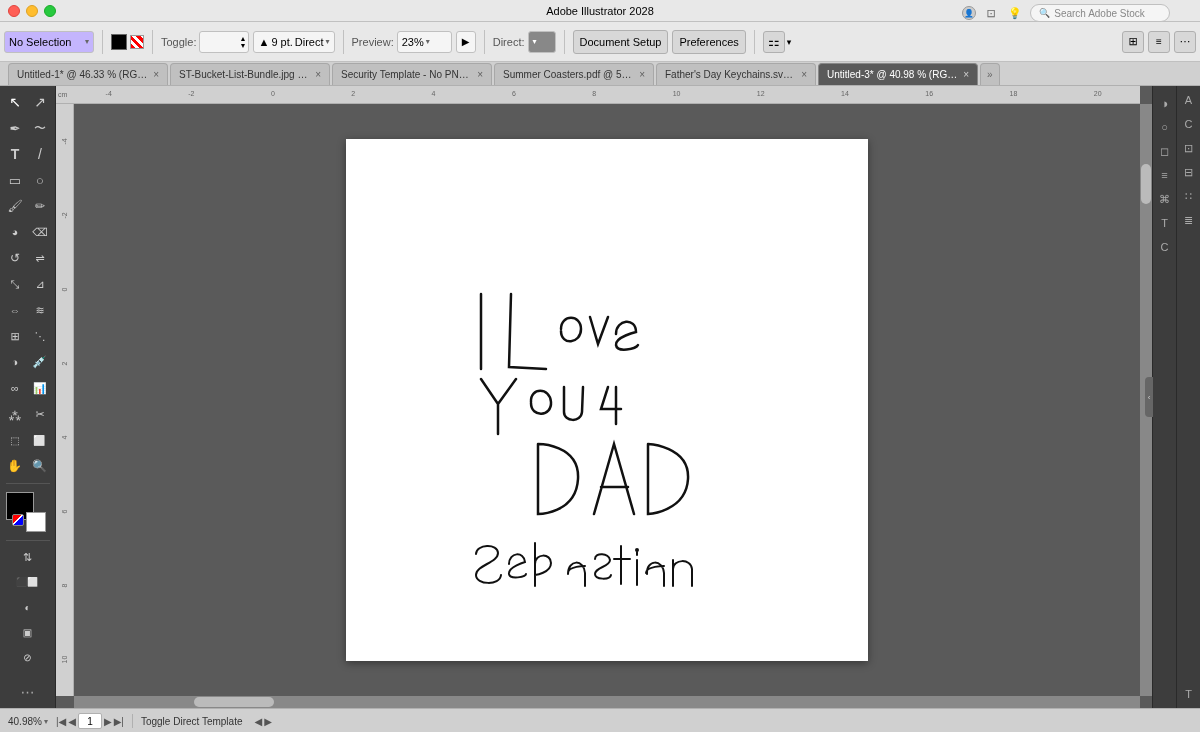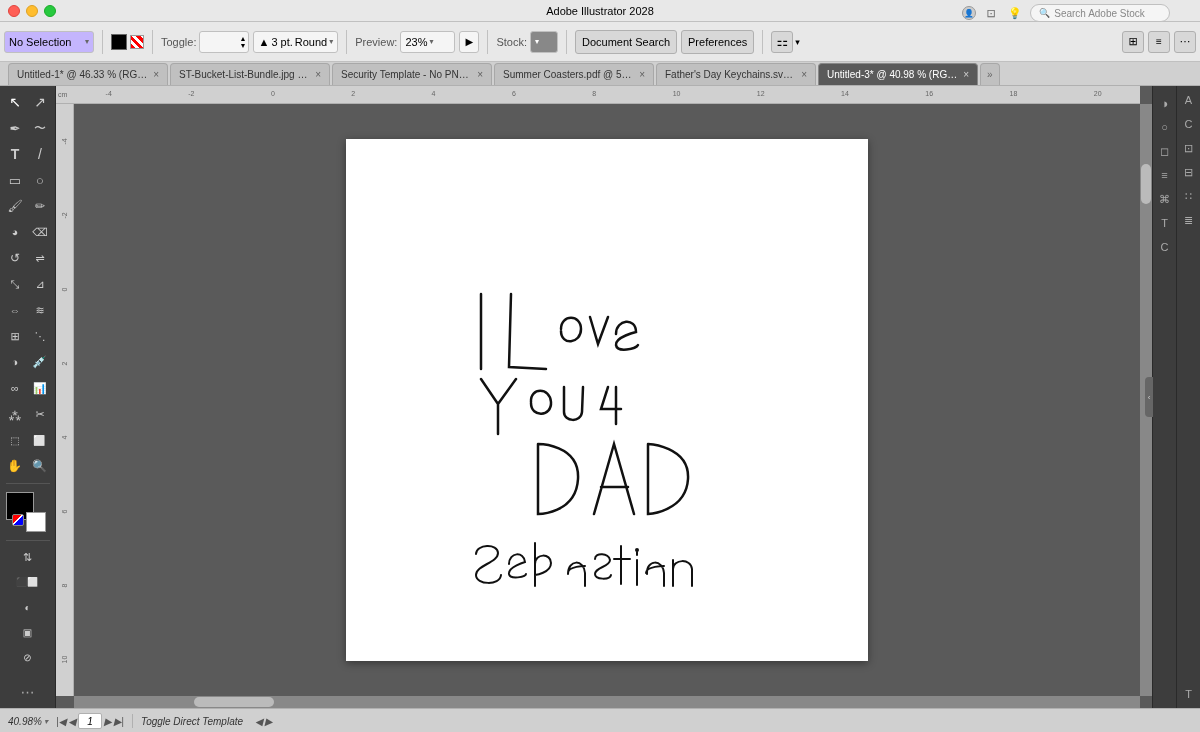--- a/index.html
+++ b/index.html
@@ -113,21 +113,21 @@
     }
     .fr-btn {
       width: 20px; height: 20px; color: #aaa; font-size: 11px;
       display: flex; align-items: center; justify-content: center; cursor: pointer;
     }
 
     
     #status-bar {
       width: 100%; height: 24px; background: #d0d0d0;
       display: flex; align-items: center; padding: 12px 8px;
-      border-top: 1px solid #b0b0b0; gap: 8px; font-style: italic;
+      border-top: 1px solid #b0b0b0; gap: 8px;
     }
     .status-item { font-size: 10px; color: #333; display: flex; align-items: center; gap: 2px; }
     .status-sep { width: 1px; height: 14px; background: #b0b0b0; }
 
     .chevron { font-size: 8px; color: #666; }
 
     
     #profile-area { position: absolute; right: 30px; top: 4px; display: flex; align-items: center; gap: 6px; }
     .profile-circle { width: 14px; height: 14px; border-radius: 50%; background: #ccc; border: 1px solid #999; display: flex; align-items: center; justify-content: center; font-size: 8px; }
 
@@ -183,22 +183,22 @@
       <div style="display:flex;flex-direction:column;position:absolute;right:2px;">
         <span style="font-size:7px;line-height:1;">▲</span>
         <span style="font-size:7px;line-height:1;">▼</span>
       </div>
     </div>
   </div>
 
   <div class="toolbar-section">
     <div style="display:flex;align-items:center;background:#f5f5f5;border:1px solid #c0c0c0;height:22px;border-radius:3px;padding:0 4px;gap:2px;">
       <span>▲</span>
-      <span>3 pt.</span>
-      <span style="font-weight:500;">Round</span>
+      <span>9 pt.</span>
+      <span style="font-weight:500;">Direct</span>
       <span class="chevron">▾</span>
     </div>
   </div>
 
   <div class="toolbar-separator"></div>
 
   <div class="toolbar-section">
     <span class="toolbar-label" style="color:#555;">Preview:</span>
     <div style="display:flex;align-items:center;background:#f5f5f5;border:1px solid #c0c0c0;height:22px;border-radius:3px;padding:0 4px;gap:2px;min-width:55px;">
       <span>23%</span>
@@ -206,29 +206,29 @@
     </div>
   </div>
 
   <div style="width:20px;height:22px;display:flex;align-items:center;justify-content:center;background:#f5f5f5;border:1px solid #c0c0c0;border-radius:3px;cursor:pointer;">
     <span style="font-size:10px;">▶</span>
   </div>
 
   <div class="toolbar-separator"></div>
 
   <div class="toolbar-section">
-    <span class="toolbar-label" style="color:#555;">Stock:</span>
+    <span class="toolbar-label" style="color:#555;">Direct:</span>
     <div style="display:flex;align-items:center;background:#888;border:1px solid #c0c0c0;height:22px;border-radius:3px;padding:0 4px;gap:2px;min-width:28px;">
       <span class="chevron" style="color:#fff;">▾</span>
     </div>
   </div>
 
   <div class="toolbar-separator"></div>
 
-  <div class="toolbar-btn">Document Search</div>
+  <div class="toolbar-btn">Document Setup</div>
   <div class="toolbar-btn">Preferences</div>
 
   <div class="toolbar-separator"></div>
 
   <div style="display:flex;align-items:center;gap:2px;">
     <div style="width:22px;height:22px;background:#d8d8d8;border:1px solid #b0b0b0;border-radius:3px;display:flex;align-items:center;justify-content:center;cursor:pointer;font-size:13px;">⚏</div>
     <span style="font-size:9px;cursor:pointer;">▾</span>
   </div>
 
   <div style="margin-left:auto;display:flex;align-items:center;gap:4px;">

